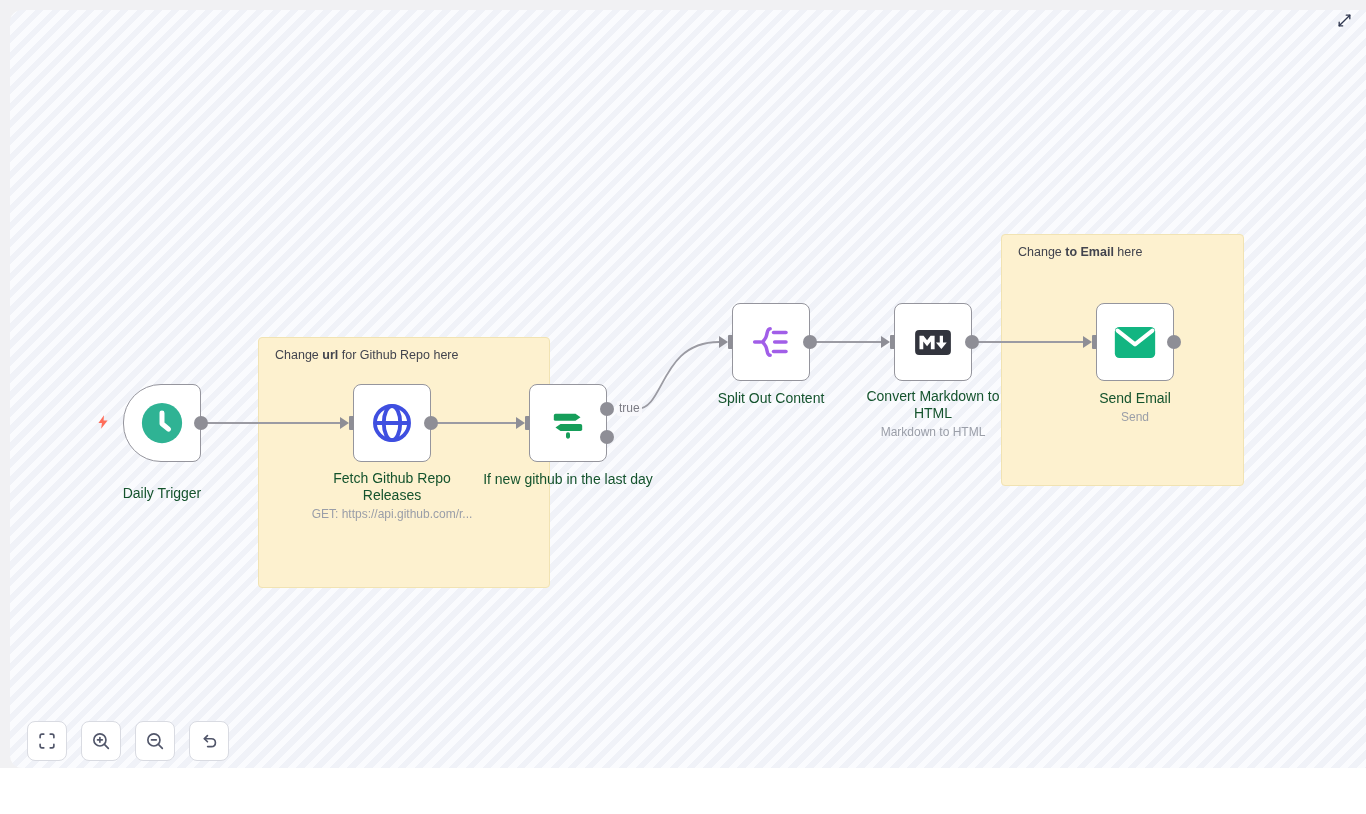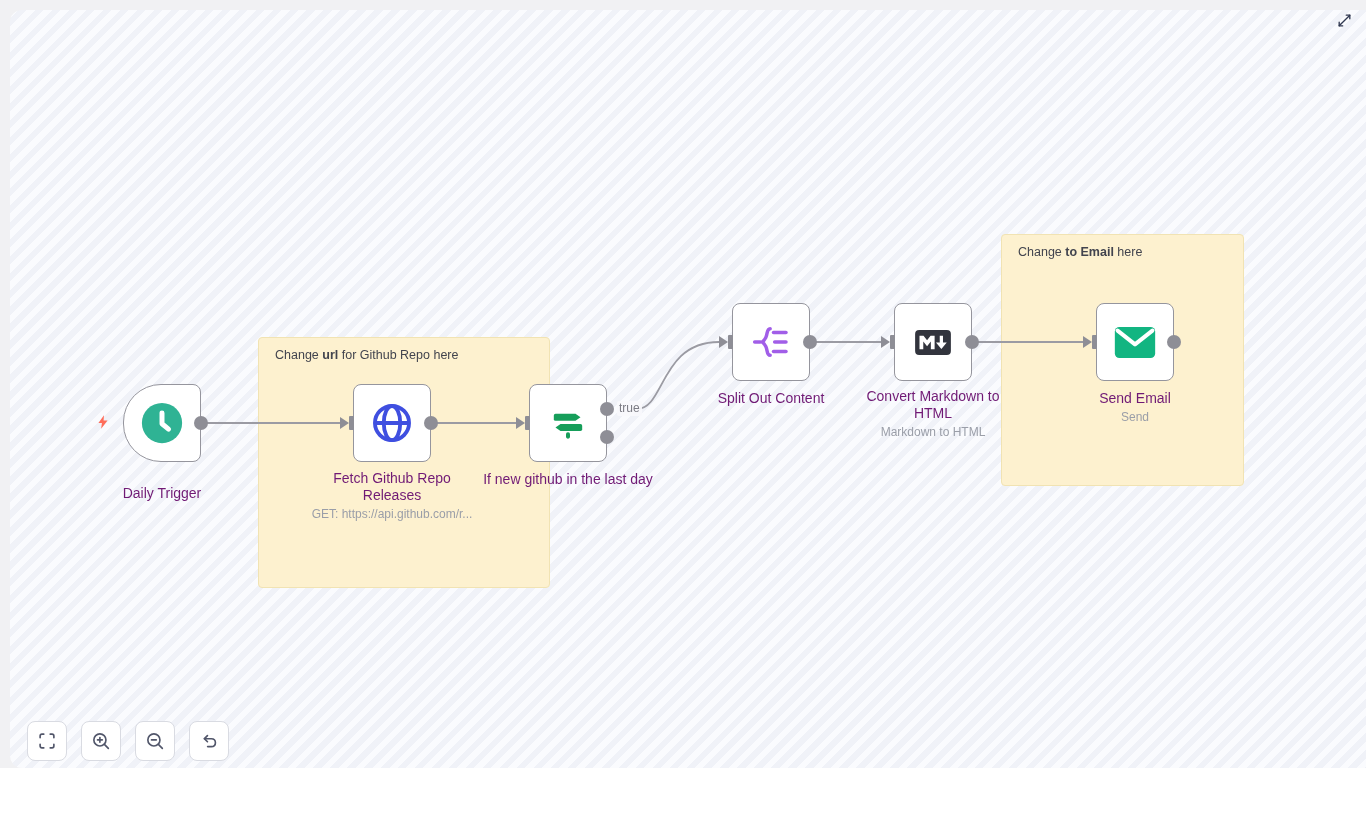--- a/index.html
+++ b/index.html
@@ -11,21 +11,21 @@
     background:repeating-linear-gradient(135deg,#fafbfe 0px,#fafbfe 6px,#f0f2f8 6px,#f0f2f8 12px); }
   #edges { position:absolute; left:0; top:0; width:1366px; height:814px; pointer-events:none; }
   .sticky { position:absolute; background:#fdf1cf; border:1px solid #f1e3b3; border-radius:4px; padding:9px 16px; }
   .sticky-text { font-size:12.5px; color:#42444e; line-height:1.35; }
   .sticky-text b { font-weight:700; }
   .node { position:absolute; width:78px; height:78px; background:#ffffff; border:1.6px solid #95959d;
     border-radius:8px; display:flex; align-items:center; justify-content:center; cursor:pointer; }
   .node.trigger { border-radius:38px 8px 8px 38px; }
   .nicon { display:flex; align-items:center; justify-content:center; }
   .nlabel { position:absolute; width:200px; text-align:center; pointer-events:none; }
-  .nlabel .t { display:inline-block; max-width:172px; font-size:14px; color:#701a75; line-height:1.22; }
+  .nlabel .t { display:inline-block; max-width:172px; font-size:14px; color:#14532d; line-height:1.22; }
   .nlabel .sub { display:block; margin-top:3px; font-size:12px; color:#9a9ea8; }
   .out-dot { position:absolute; width:14px; height:14px; border-radius:50%; background:#8e8e96; cursor:crosshair; }
   .in-slab { position:absolute; width:5px; height:14px; background:#8e8e96; border-radius:1px; }
   .in-arrow { position:absolute; width:0; height:0; border-top:6px solid transparent;
     border-bottom:6px solid transparent; border-left:9px solid #8e8e96; }
   .port-label { position:absolute; font-size:12px; color:#7c7c85; background:rgba(248,249,252,0.92);
     padding:0 2px; border-radius:2px; line-height:15px; }
   #toolbar { position:absolute; left:27px; top:721px; display:flex; gap:14px; }
   #toolbar button { width:40px; height:40px; background:#ffffff; border:1px solid #d9dbe2; border-radius:8px;
     display:flex; align-items:center; justify-content:center; cursor:pointer; padding:0; }

